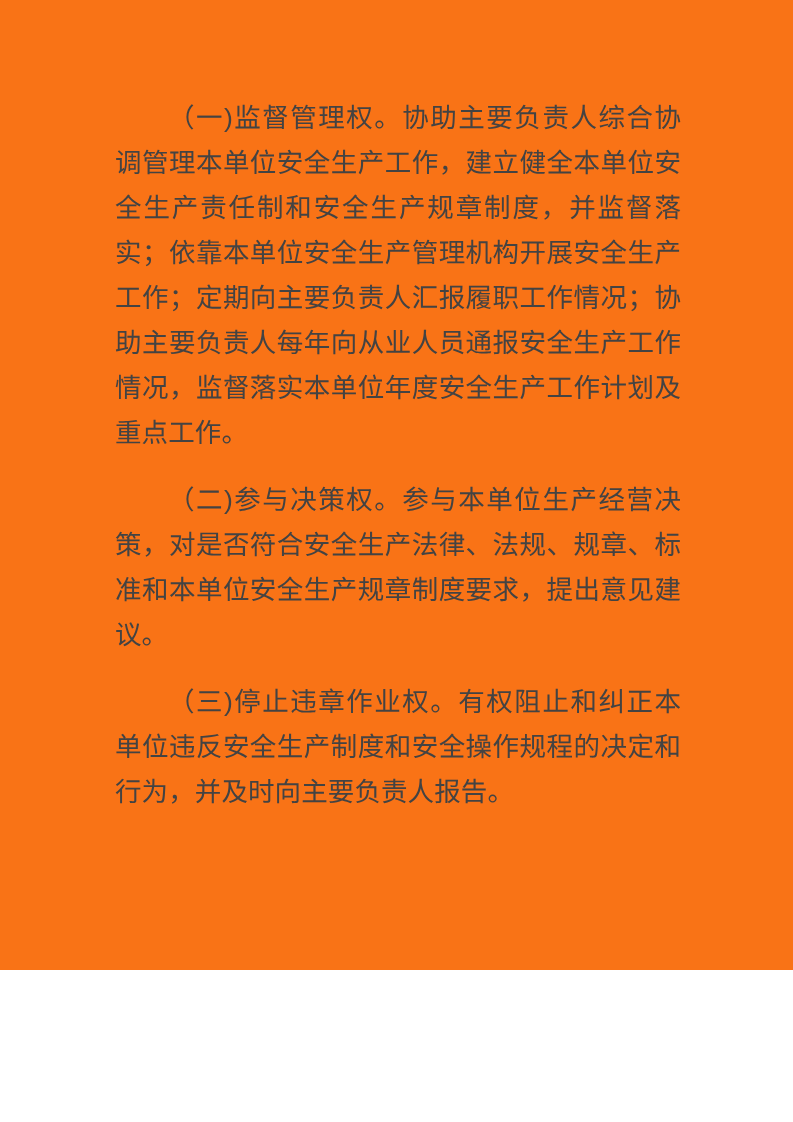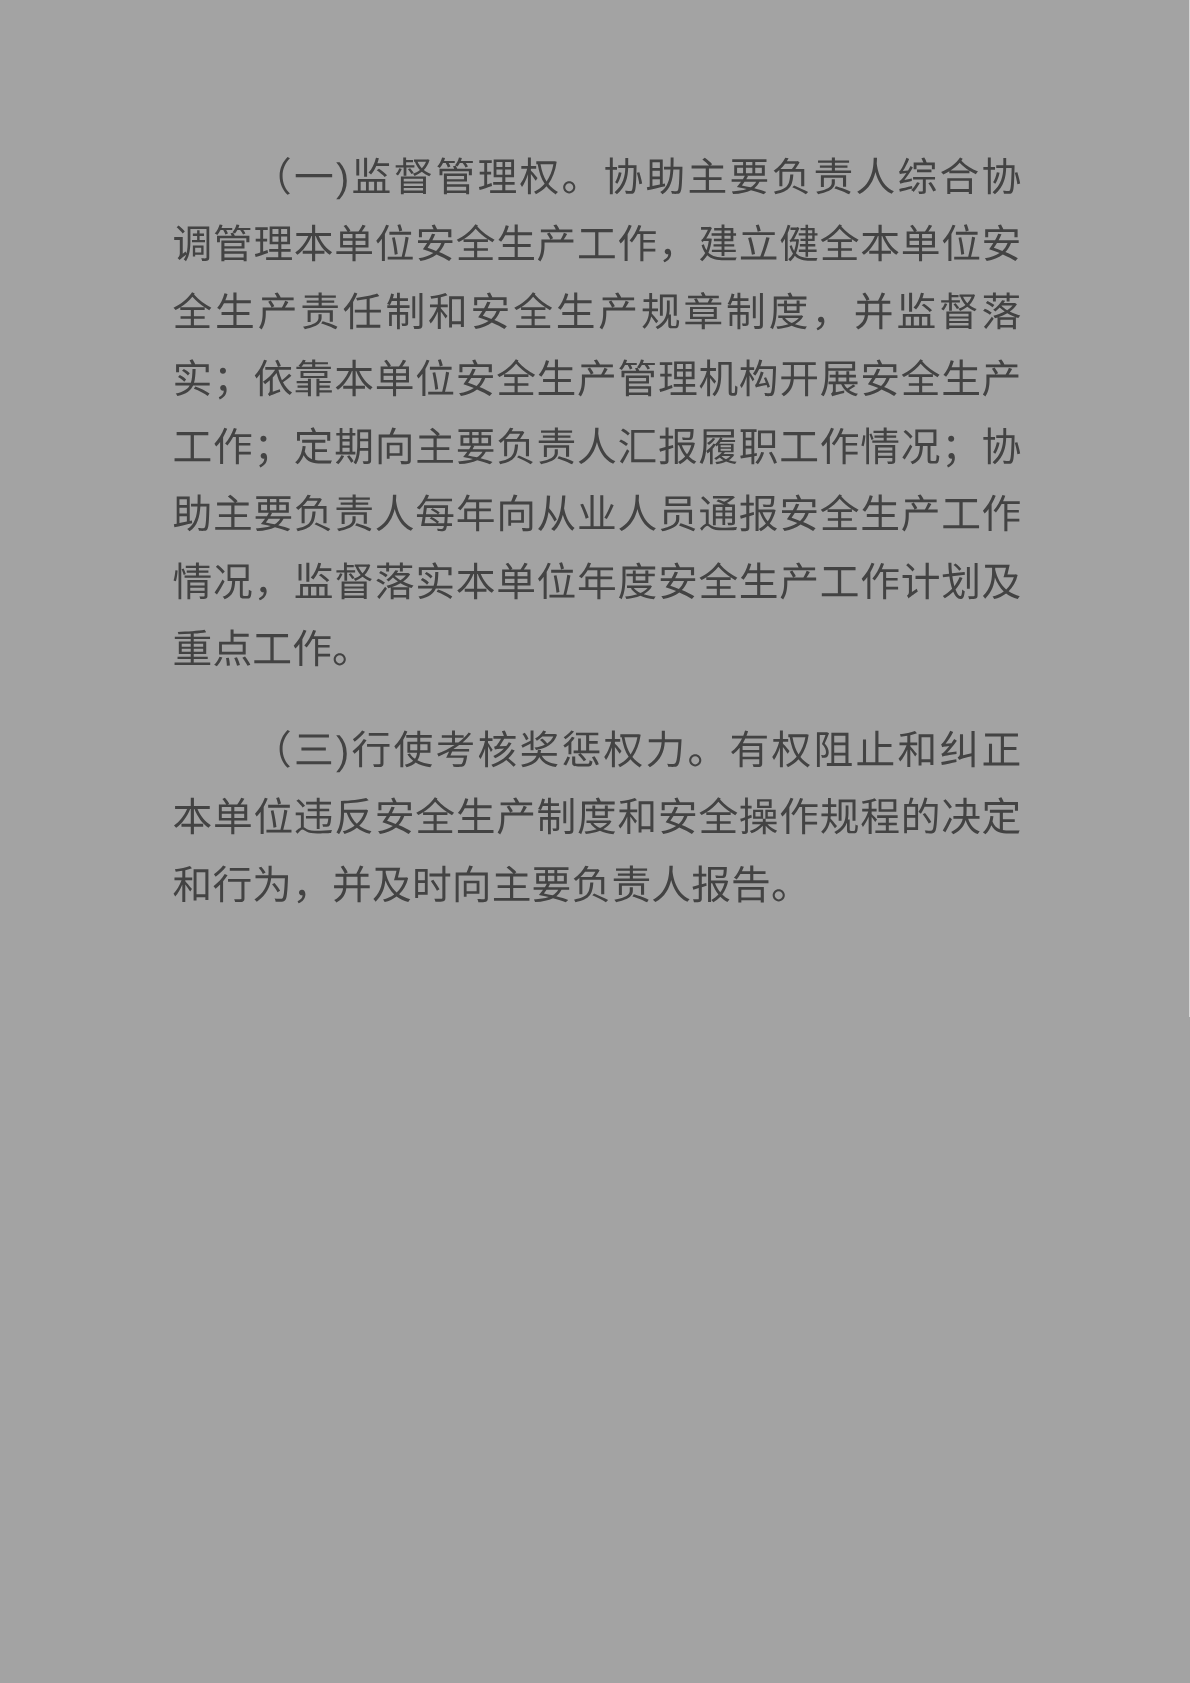--- a/index.html
+++ b/index.html
@@ -5,23 +5,23 @@
 <style>
   html, body {
     margin: 0;
     padding: 0;
     background: #ffffff;
   }
 
   .page {
     position: relative;
     width: 793px;
-    height: 1122px;
+    height: 970px;
     margin: 0 auto;
-    background: #a3a3a3;
+    background: #f97316;
     overflow: hidden;
     box-sizing: border-box;
   }
 
   .doc-body {
     position: absolute;
     left: 115px;
     top: 96px;
     width: 566px;
   }
@@ -46,18 +46,19 @@
   }
 </style>
 </head>
 <body>
 
 <div class="page">
   <div class="doc-body">
 
     <p class="para">（一)监督管理权。协助主要负责人综合协调管理本单位安全生产工作，建立健全本单位安全生产责任制和安全生产规章制度，并监督落实；依靠本单位安全生产管理机构开展安全生产工作；定期向主要负责人汇报履职工作情况；协助主要负责人每年向从业人员通报安全生产工作情况，监督落实本单位年度安全生产工作计划及重点工作。</p>
 
+    <p class="para">（二)参与决策权。参与本单位生产经营决策，对是否符合安全生产法律、法规、规章、标准和本单位安全生产规章制度要求，提出意见建议。</p>
 
-    <p class="para">（三)行使考核奖惩权力。有权阻止和纠正本单位违反安全生产制度和安全操作规程的决定和行为，并及时向主要负责人报告。</p>
+    <p class="para">（三)停止违章作业权。有权阻止和纠正本单位违反安全生产制度和安全操作规程的决定和行为，并及时向主要负责人报告。</p>
 
 
   </div>
 </div>
 
 </body></html>

